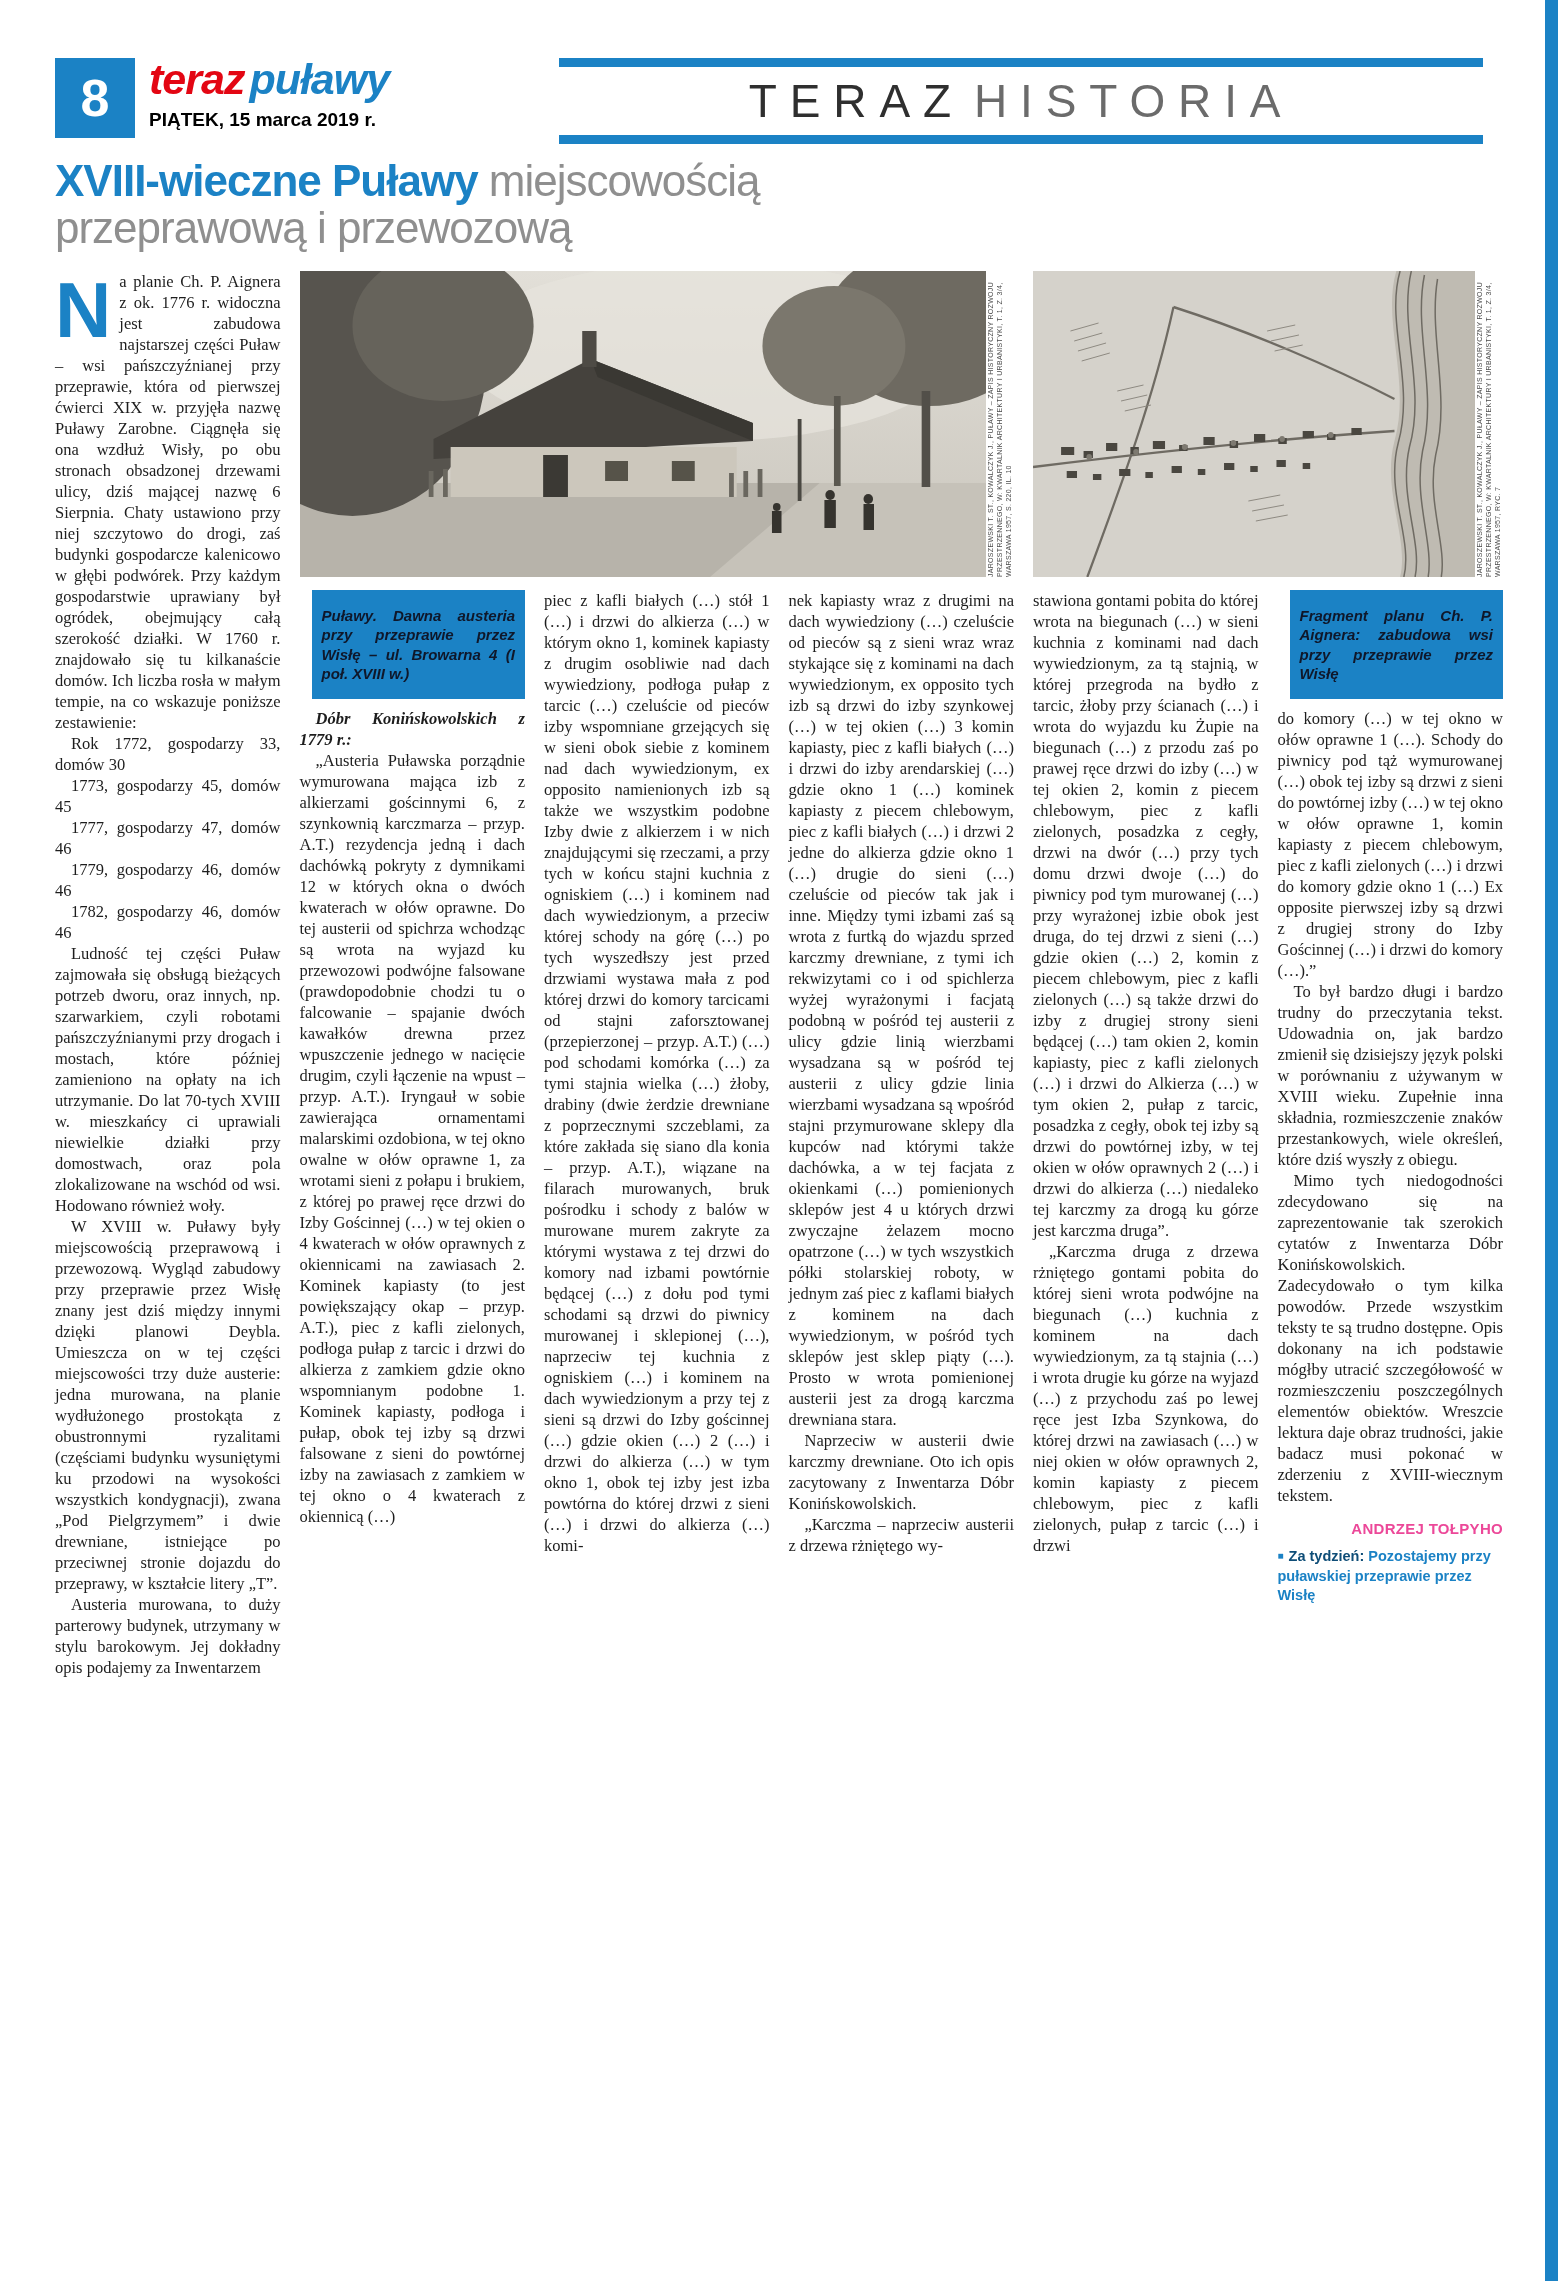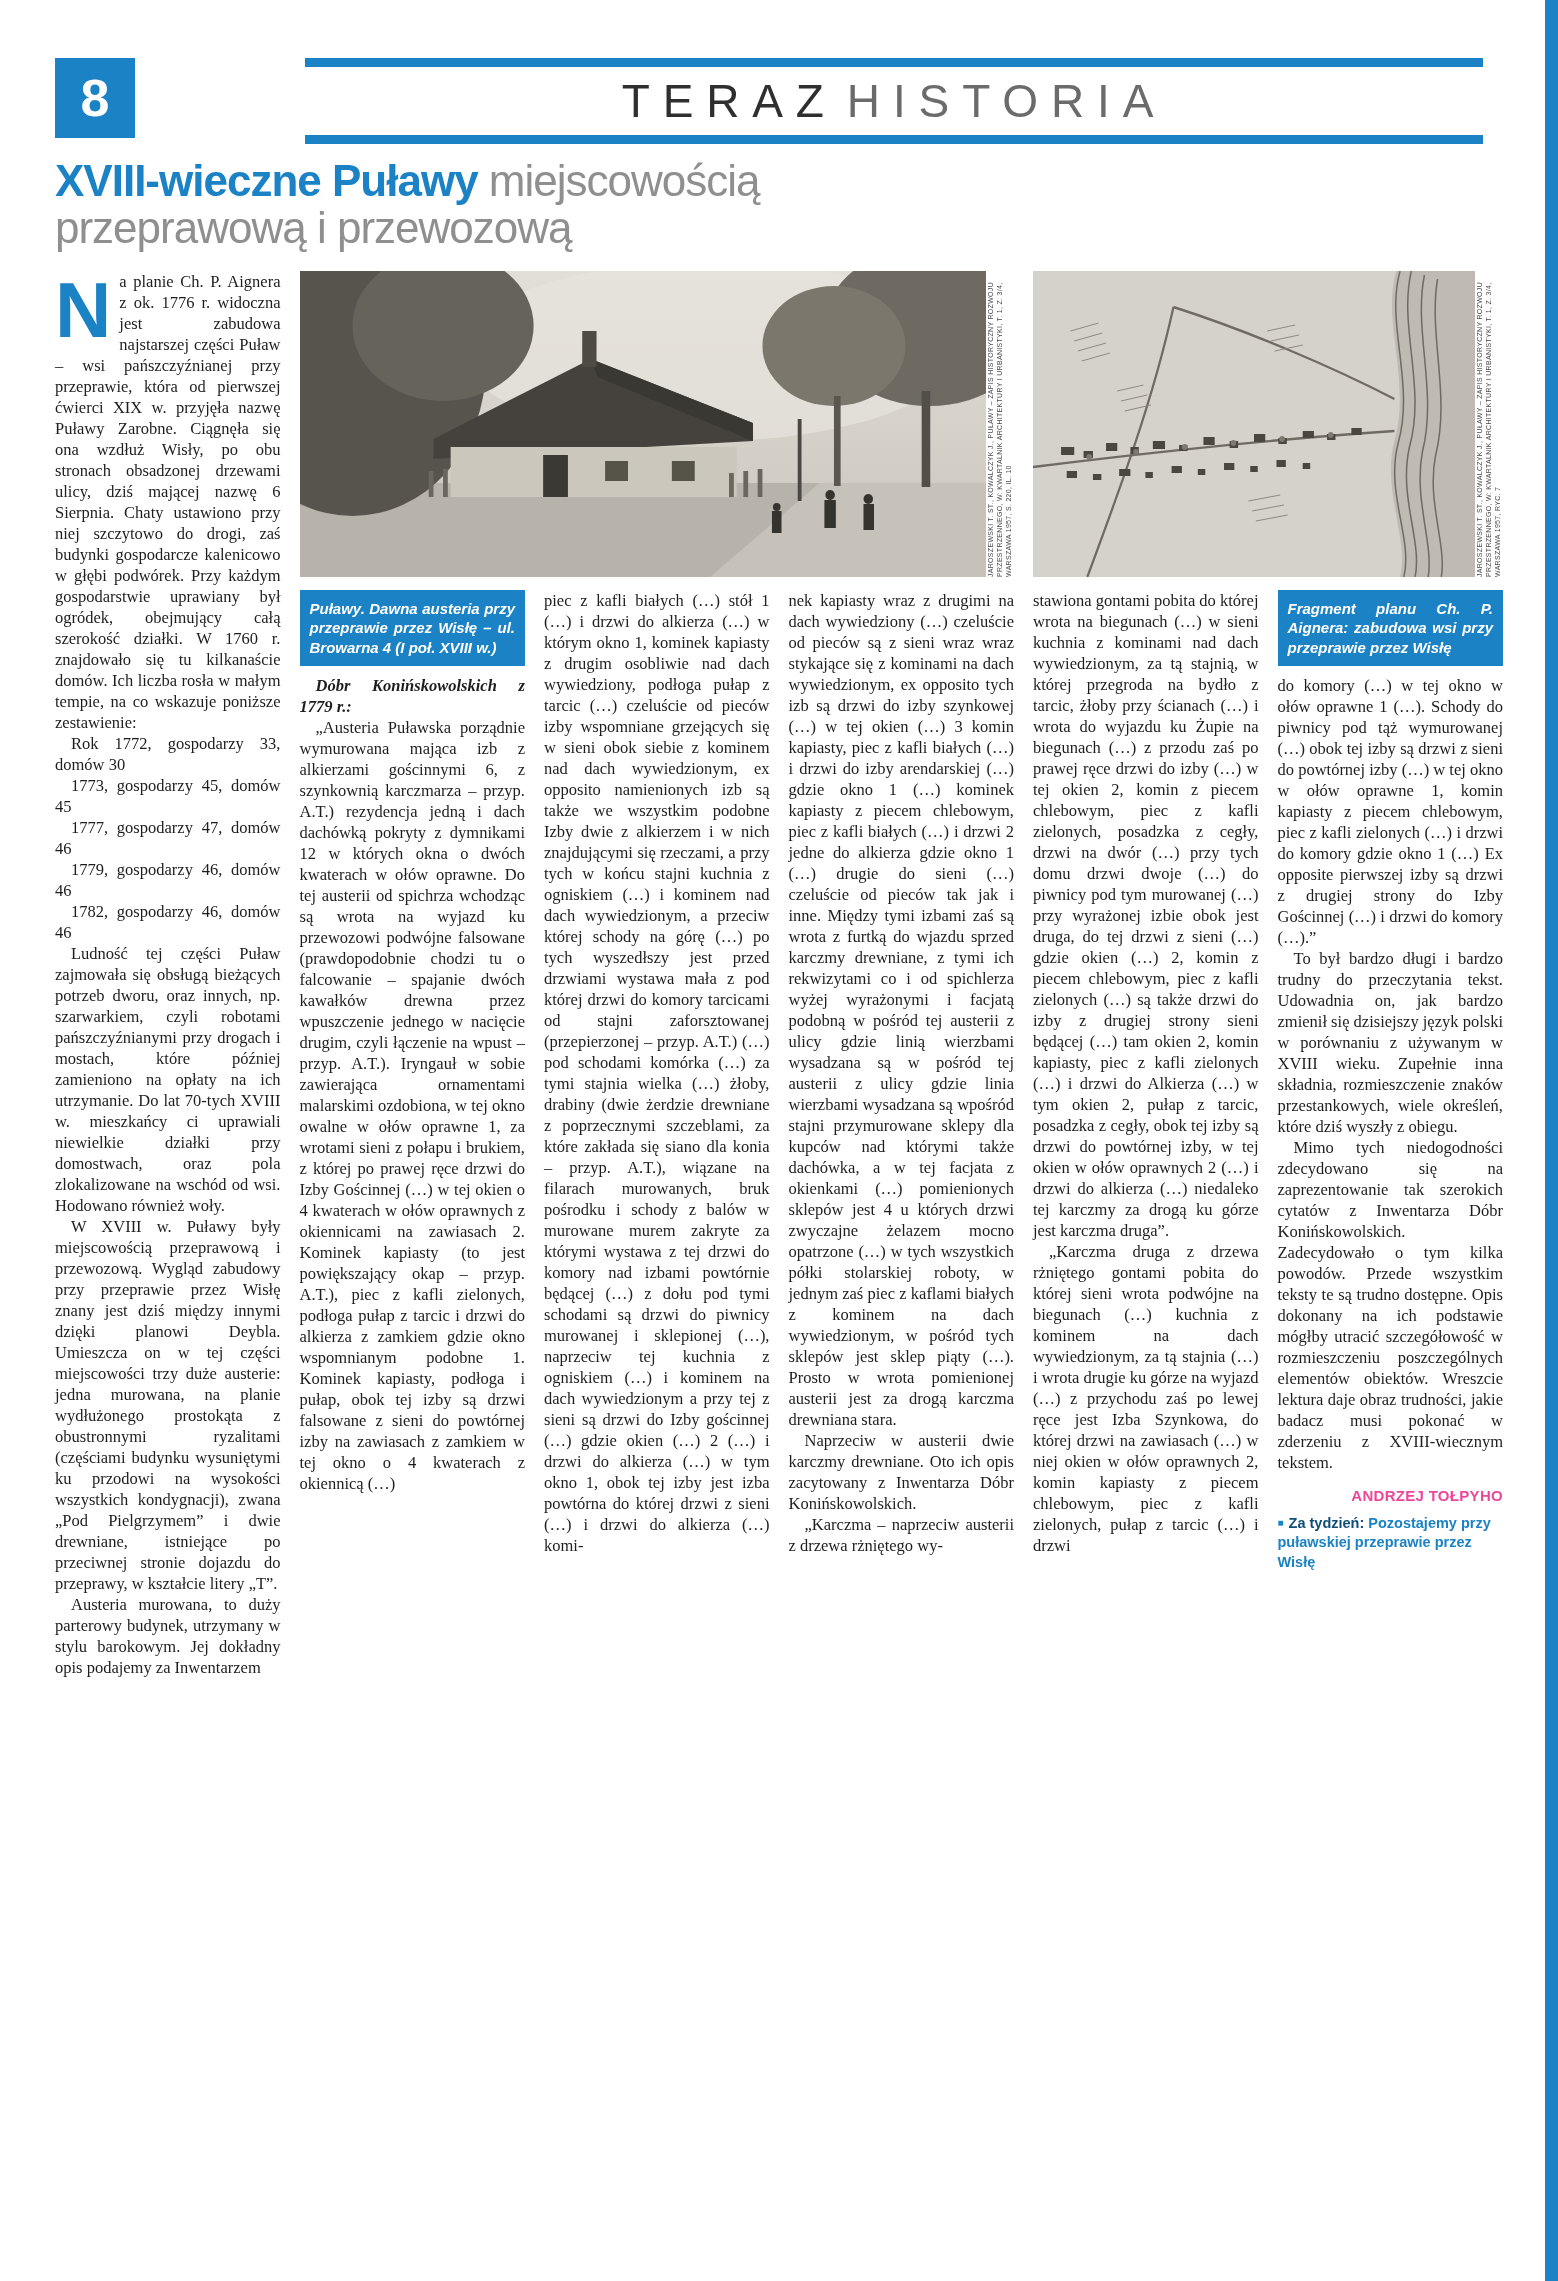--- a/index.html
+++ b/index.html
@@ -101,25 +101,26 @@
     display:block;
     writing-mode:vertical-rl;
     transform:rotate(180deg);
     height:306px;
     font:7px/9px "Liberation Sans", sans-serif;
     letter-spacing:0.3px;
     color:#4a4a4a;
   }
 
   .caption {
-    background:#1b82c5; color:#ffffff;
+    background:#1b82c5; color:#0f172a;
     font:italic bold 15px/1.28 "Liberation Sans", sans-serif;
-    padding:9px 10px;
+    padding:16px 10px;
     margin-bottom:9px;
     text-indent:0 !important;
+    margin-left:12px;
   }
 
   
   .author {
     font:bold 15px "Liberation Sans", sans-serif;
     text-align:right; letter-spacing:0.3px;
     margin-top:14px; text-indent:0 !important; color:#ec4899;
   }
   .next-week {
     margin-top:10px;
@@ -130,20 +131,26 @@
   .next-week .nw-label { color:#0e4d77; margin-right:4px; }
 </style>
 </head>
 <body>
 
 <div class="page">
   <div class="edge-bar"></div>
 
   <header class="masthead">
     <div class="pageno">8</div>
+    <div class="brand">
+      <div class="brand-logo">
+        <span class="lg-t">teraz</span><span class="lg-p">puławy</span>
+      </div>
+      <div class="brand-date">PIĄTEK, 15 marca 2019 r.</div>
+    </div>
     <div class="section-head">
       <div class="bar"></div>
       <div class="section-title">
         <span>TERAZ</span><span class="w2">HISTORIA</span>
       </div>
       <div class="bar"></div>
     </div>
   </header>
 
   <main class="content">

